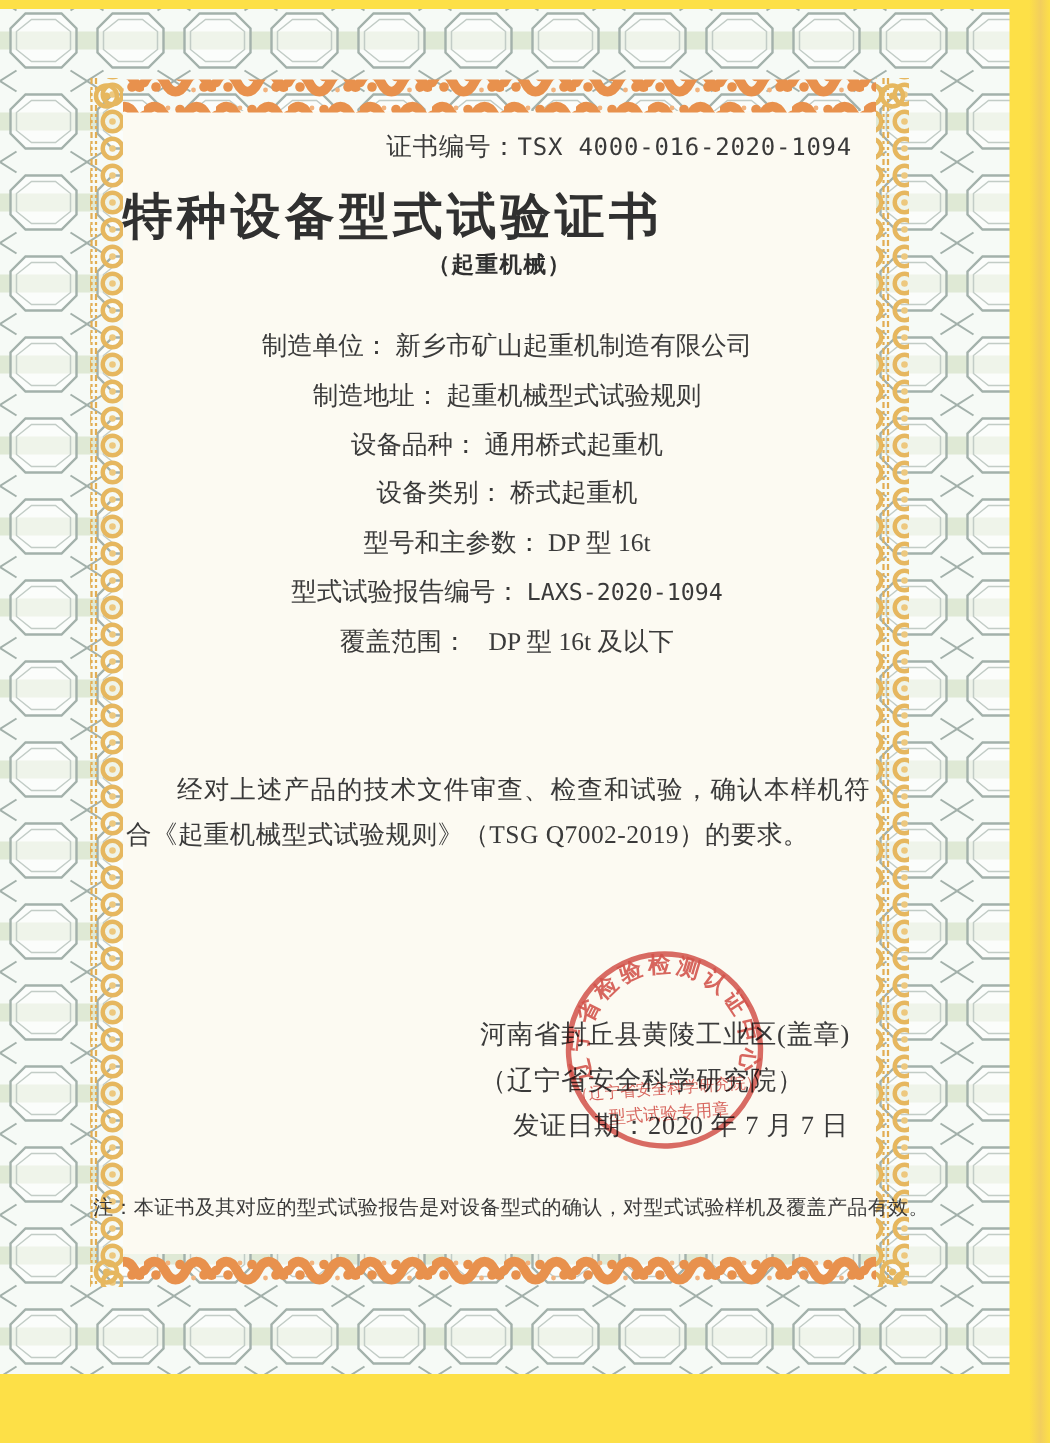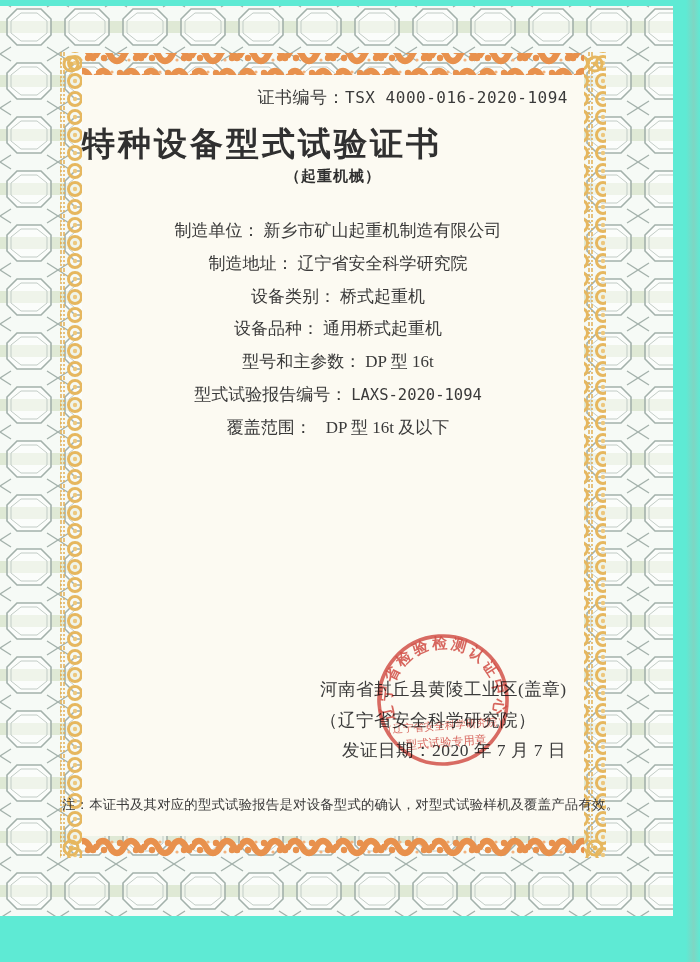--- a/index.html
+++ b/index.html
@@ -1,19 +1,19 @@
 <!DOCTYPE html>
 <html><head>
 <meta charset="utf-8">
 <style>
   html,body{margin:0;padding:0;background:#e9e9e9;}
   .page{
     position:relative;
     width:700px;height:962px;
-    background:#5eead4;
+    background:#fde047;
     overflow:hidden;
     font-family:"Liberation Serif","DejaVu Serif",serif;
     color:#3a3a3a;
   }
   .bg{position:absolute;left:0;top:0;}
   .scan-edge{position:absolute;top:0;right:0;width:14px;height:962px;
     background:linear-gradient(to right, rgba(0,0,0,0) 0%, rgba(214,160,150,.28) 55%, rgba(0,0,0,0) 100%);}
   .content{
     position:absolute;left:82px;top:74px;width:502px;height:762px;
   }
@@ -125,39 +125,40 @@
     </div>
 
     <h1 class="title">特种设备型式试验证书</h1>
     <div class="subtitle">（起重机械）</div>
 
     <div class="fields">
       <div class="field-row">
         <span>制造单位：</span><span class="val">新乡市矿山起重机制造有限公司</span>
       </div>
       <div class="field-row">
-        <span>制造地址：</span><span class="val">辽宁省安全科学研究院</span>
+        <span>制造地址：</span><span class="val">起重机械型式试验规则</span>
+      </div>
+      <div class="field-row">
+        <span>设备品种：</span><span class="val">通用桥式起重机</span>
       </div>
       <div class="field-row">
         <span>设备类别：</span><span class="val">桥式起重机</span>
-      </div>
-      <div class="field-row">
-        <span>设备品种：</span><span class="val">通用桥式起重机</span>
       </div>
       <div class="field-row">
         <span>型号和主参数：</span><span class="val">DP 型 16t</span>
       </div>
       <div class="field-row">
         <span>型式试验报告编号：</span><span class="val latin">LAXS-2020-1094</span>
       </div>
       <div class="field-row gap">
         <span>覆盖范围：</span><span class="val">DP 型 16t 及以下</span>
       </div>
     </div>
 
+    <p class="statement">经对上述产品的技术文件审查、检查和试验，确认本样机符合《起重机械型式试验规则》（TSG Q7002-2019）的要求。</p>
 
     <div class="issuer">
       <div>河南省封丘县黄陵工业区(盖章)</div>
       <div>（辽宁省安全科学研究院）</div>
       <div class="date-line">
         <span>发证日期：</span><span>2020 年 7 月 7 日</span>
       </div>
     </div>
 
     <div class="note">

